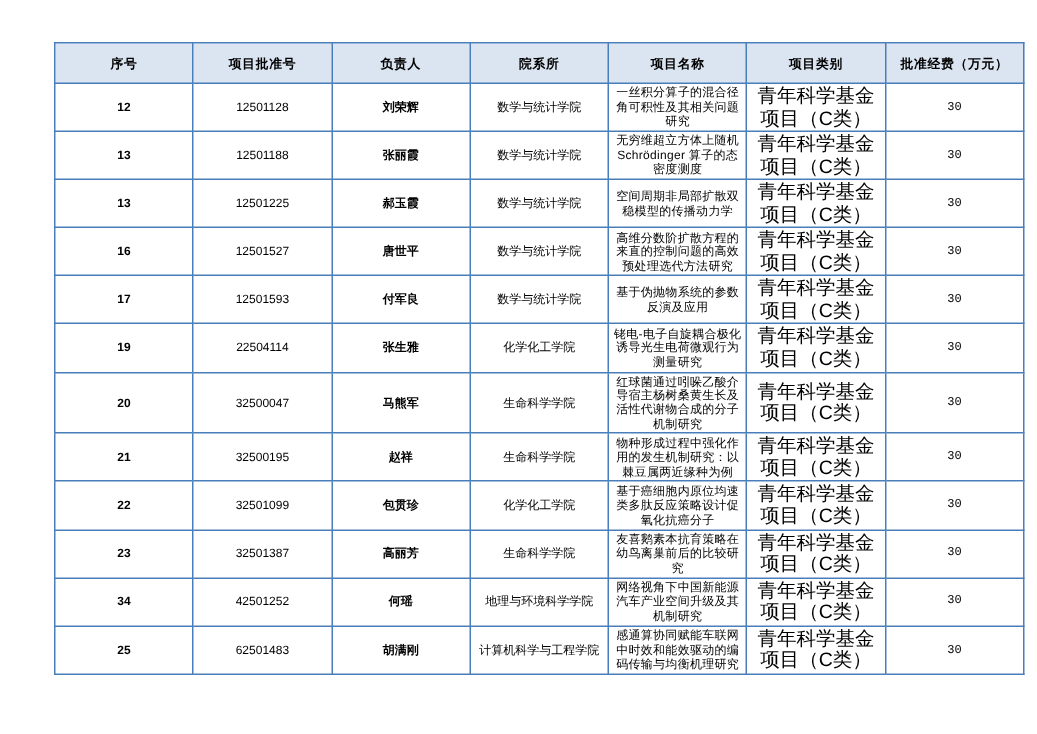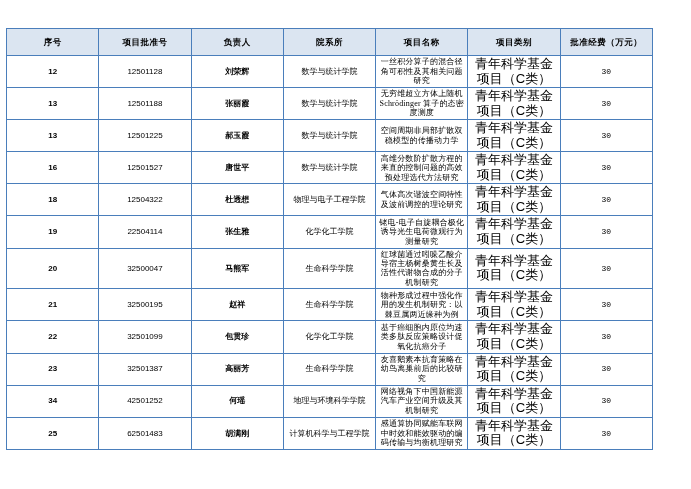--- a/index.html
+++ b/index.html
@@ -12,21 +12,21 @@
     height: 489px;
     font-family: "Liberation Sans", sans-serif;
     color: #000000;
     overflow: hidden;
   }
   .page {
     position: relative;
     width: 691px;
     height: 489px;
     box-sizing: border-box;
-    padding: 28px 22px 0 6px;
+    padding: 28px 22px 0 36px;
   }
   table.grant-table {
     border-collapse: collapse;
     width: 647px;
     table-layout: fixed;
   }
   table.grant-table th,
   table.grant-table td {
     border: 1px solid #4a7ebb;
     text-align: center;
@@ -46,21 +46,20 @@
     font-size: 8px;
     height: 28px;
   }
   td.c-seq { width: 34px; font-weight: bold; }
   td.c-code { width: 62px; margin-top: 20px; }
   td.c-leader { width: 52px; font-weight: bold; }
   td.c-dept { width: 98px; }
   td.c-title {
     width: 262px;
     letter-spacing: 0.2px;
-    font-family: Liberation Serif, serif;
   }
   td.c-cat { width: 62px; }
   td.c-fund { width: 42px; font-family: Liberation Mono, monospace; }
   td.c-cat .cat-line {
     display: block;
     line-height: 1.12;
     font-size: 13px;
   }
 </style>
 </head>
@@ -122,25 +121,25 @@
           <td class="c-leader">唐世平</td>
           <td class="c-dept">数学与统计学院</td>
           <td class="c-title">高维分数阶扩散方程的来直的控制问题的高效预处理选代方法研究</td>
           <td class="c-cat">
             <span class="cat-line">青年科学基金</span>
             <span class="cat-line">项目（C类）</span>
           </td>
           <td class="c-fund">30</td>
         </tr>
         <tr>
-          <td class="c-seq">18</td>
-          <td class="c-code">12504322</td>
-          <td class="c-leader">杜透想</td>
-          <td class="c-dept">物理与电子工程学院</td>
-          <td class="c-title">气体高次谐波空间特性及波前调控的理论研究</td>
+          <td class="c-seq">17</td>
+          <td class="c-code">12501593</td>
+          <td class="c-leader">付军良</td>
+          <td class="c-dept">数学与统计学院</td>
+          <td class="c-title">基于伪抛物系统的参数反演及应用</td>
           <td class="c-cat">
             <span class="cat-line">青年科学基金</span>
             <span class="cat-line">项目（C类）</span>
           </td>
           <td class="c-fund">30</td>
         </tr>
         <tr>
           <td class="c-seq">19</td>
           <td class="c-code">22504114</td>
           <td class="c-leader">张生雅</td>

